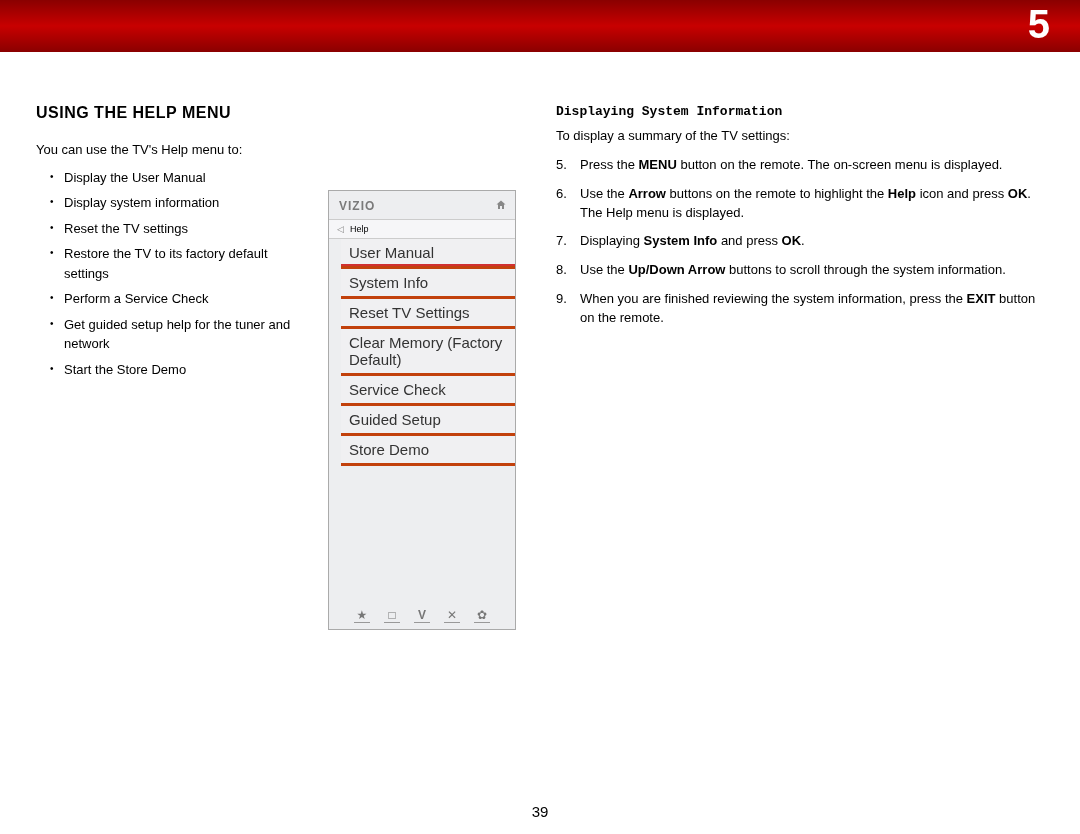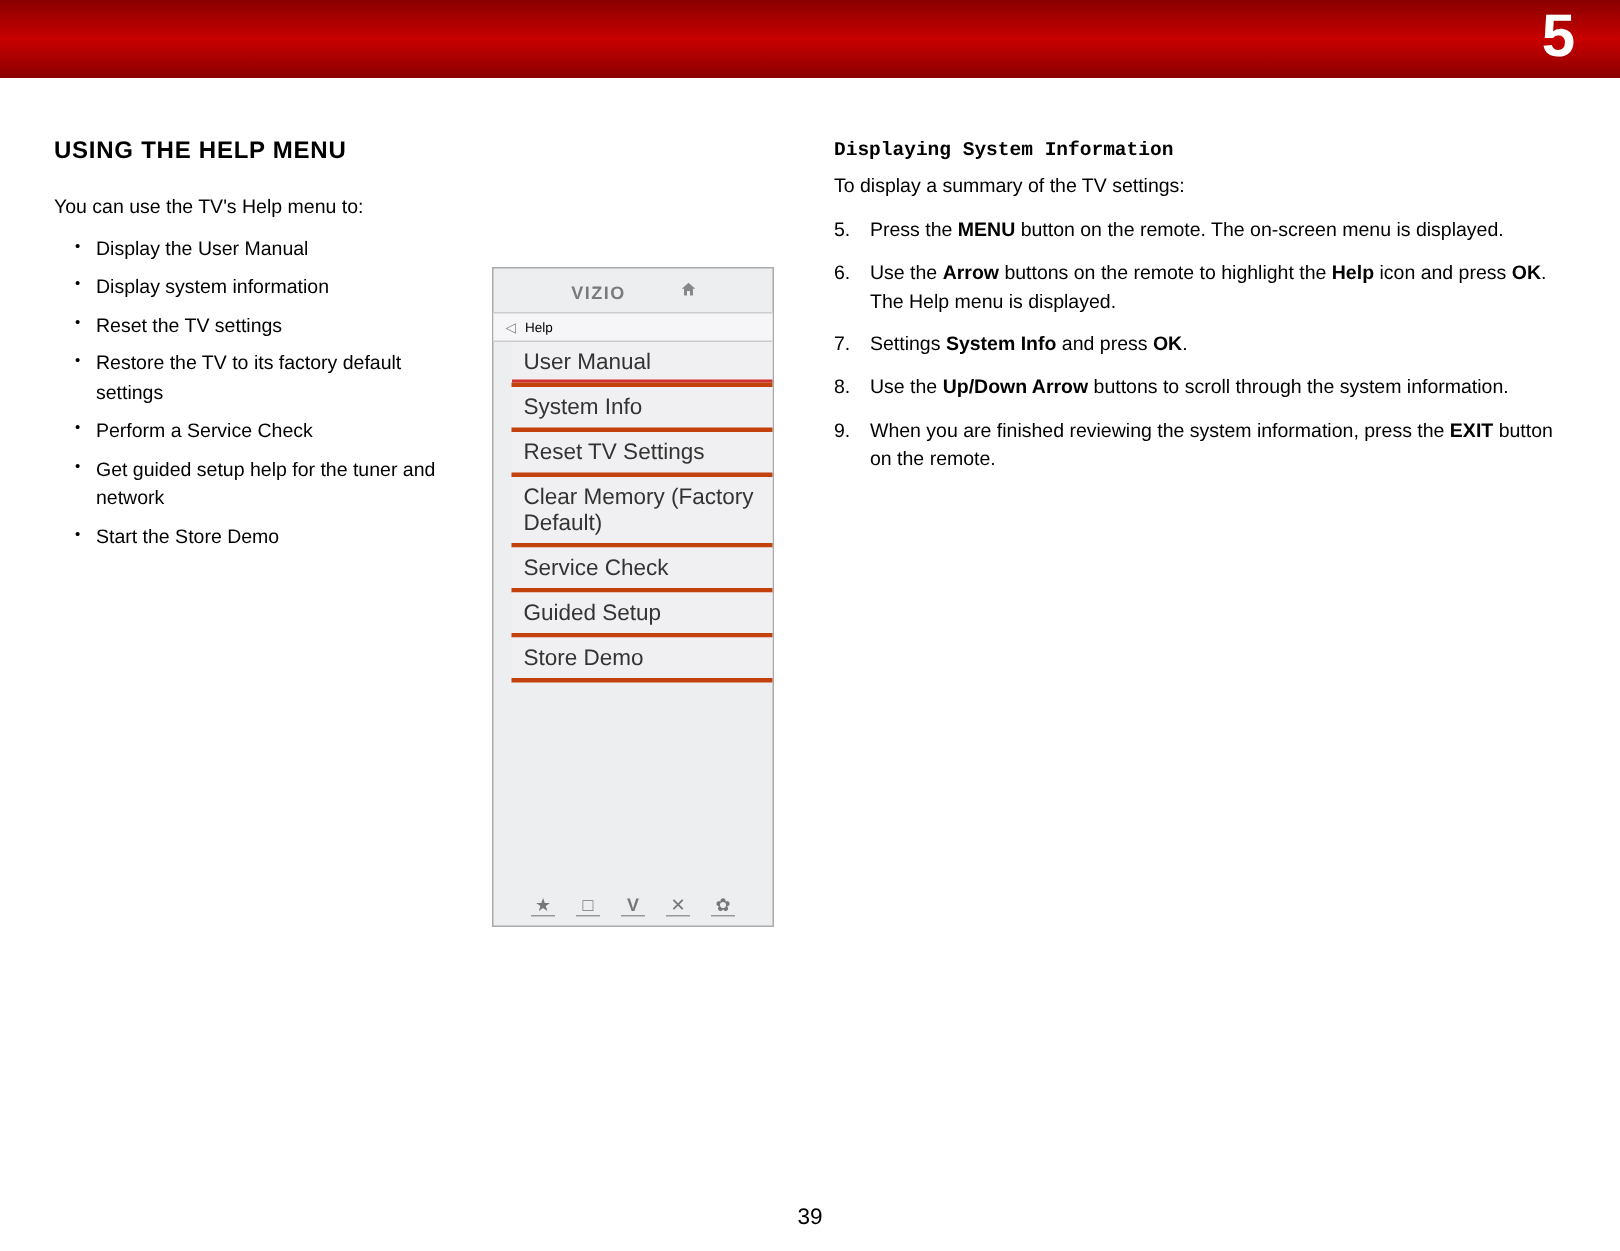--- a/index.html
+++ b/index.html
@@ -20,21 +20,21 @@
   .topbar .chapter-num {
     position: absolute;
     right: 30px;
     top: 2px;
     font-size: 40px;
     font-weight: 700;
     color: #fff;
   }
   .content {
     display: flex;
-    padding: 40px 36px 0 36px;
+    padding: 52px 36px 0 36px;
     gap: 40px;
   }
   .col-left {
     width: 480px;
   }
   .col-right {
     width: 500px;
   }
   .section-title {
     font-size: 16px;
@@ -65,21 +65,21 @@
     height: 440px;
     background: #edeef0;
     border: 1px solid #aaa;
     position: relative;
     font-size: 9px;
     margin-top: 50px;
   }
   .tv-header {
     display: flex;
     align-items: center;
-    justify-content: center;
+    justify-content: space-between;
     padding: 8px 8px 6px 10px;
     gap: 36px;
   }
   .tv-logo {
     font-family: Arial, sans-serif;
     font-weight: 700;
     font-size: 12px;
     letter-spacing: 1px;
     color: #7a7a7a;
   }
@@ -188,21 +188,21 @@
       <div class="row">
         <div class="num">5.</div>
         <div class="txt"><span>Press the </span><b>MENU</b><span> button on the remote. The on-screen menu is displayed.</span></div>
       </div>
       <div class="row">
         <div class="num">6.</div>
         <div class="txt"><span>Use the </span><b>Arrow</b><span> buttons on the remote to highlight the </span><b>Help</b><span> icon and press </span><b>OK</b><span>. The Help menu is displayed.</span></div>
       </div>
       <div class="row">
         <div class="num">7.</div>
-        <div class="txt"><span>Settings </span><b>System Info</b><span> and press </span><b>OK</b><span>.</span></div>
+        <div class="txt"><span>Displaying </span><b>System Info</b><span> and press </span><b>OK</b><span>.</span></div>
       </div>
       <div class="row">
         <div class="num">8.</div>
         <div class="txt"><span>Use the </span><b>Up/Down Arrow</b><span> buttons to scroll through the system information.</span></div>
       </div>
       <div class="row">
         <div class="num">9.</div>
         <div class="txt"><span>When you are finished reviewing the system information, press the </span><b>EXIT</b><span> button on the remote.</span></div>
       </div>
     </div>

